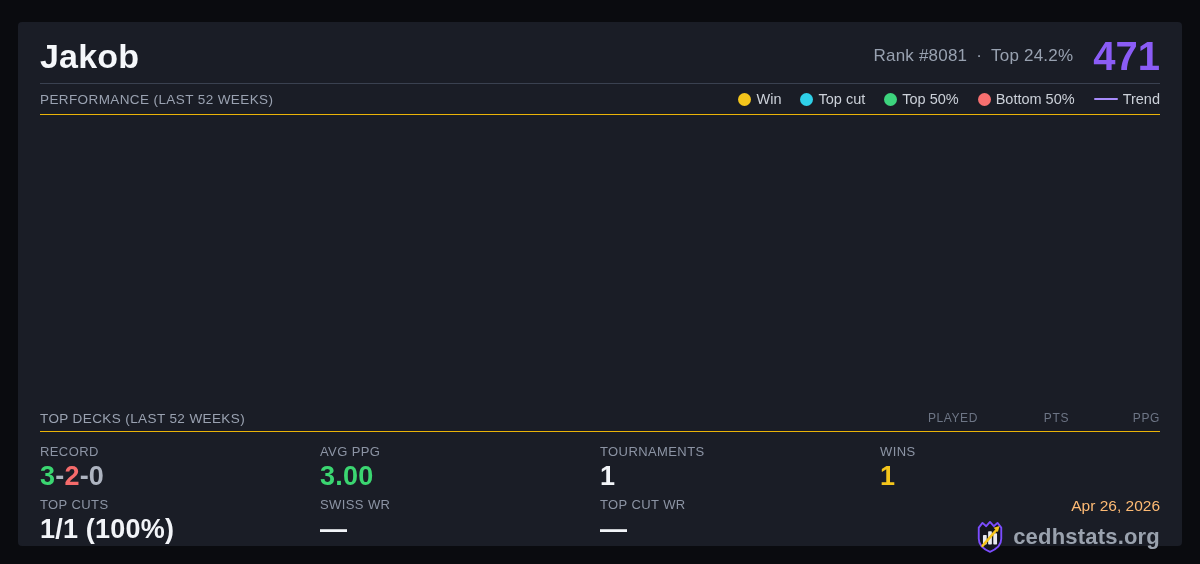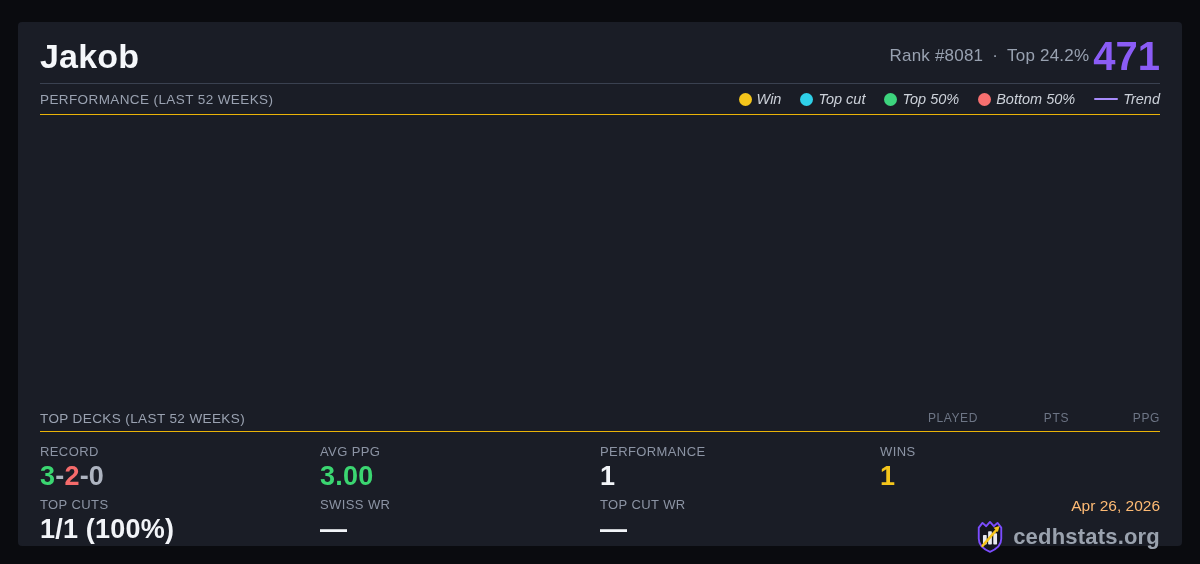--- a/index.html
+++ b/index.html
@@ -21,34 +21,34 @@
   }
   .player-name{
     margin:0;font-size:34px;line-height:40px;font-weight:700;
     color:#f5f7fa;letter-spacing:.2px;
   }
   .rank-line{
     margin-left:auto;font-size:17px;color:#98a1b0;letter-spacing:.2px;
     display:flex;align-items:center;gap:9px;
   }
   .score{
-    font-size:40px;line-height:40px;font-weight:700;margin-left:4px;
+    font-size:40px;line-height:40px;font-weight:700;margin-left:20px;
   }
   
   .section-row{
     display:flex;align-items:center;justify-content:space-between;
     height:30px;border-bottom:1px solid #eab308;
   }
   .section-title{
     font-size:13.5px;color:#9aa2b1;letter-spacing:.4px;
   }
   
   .legend{display:flex;align-items:center;gap:19px;}
   .legend-item{display:flex;align-items:center;gap:5px;
-    font-size:14.5px;color:#ccd1d9;font-style:italic;}
+    font-size:14.5px;color:#ccd1d9;}
   .legend-dot{width:13px;height:13px;border-radius:50%;display:inline-block;}
   .legend-line{width:24px;height:2.5px;border-radius:2px;display:inline-block;}
   
   .chart-area{height:290px;}
   
   .decks-row{height:26px;}
   .deck-cols{display:flex;gap:12px;}
   .deck-col{
     width:79px;text-align:right;font-size:12px;color:#6d7585;
     letter-spacing:.6px;
@@ -135,21 +135,21 @@
       <div class="stat-label">RECORD</div>
       <div class="stat-value"><span style="color: rgb(59, 214, 113);">3</span><span style="color: rgb(174, 180, 192);">-</span><span style="color: rgb(245, 107, 107);">2</span><span style="color: rgb(174, 180, 192);">-</span><span style="color: rgb(174, 180, 192);">0</span></div>
     </div>
 
     <div class="stat">
       <div class="stat-label">AVG PPG</div>
       <div class="stat-value" style="color: rgb(59, 214, 113);">3.00</div>
     </div>
 
     <div class="stat">
-      <div class="stat-label">PERFORMANCE</div>
+      <div class="stat-label">TOURNAMENTS</div>
       <div class="stat-value">1</div>
     </div>
 
     <div class="stat">
       <div class="stat-label">WINS</div>
       <div class="stat-value" style="color: rgb(244, 197, 27);">1</div>
     </div>
 
     <div class="stat stat-row2">
       <div class="stat-label">TOP CUTS</div>

